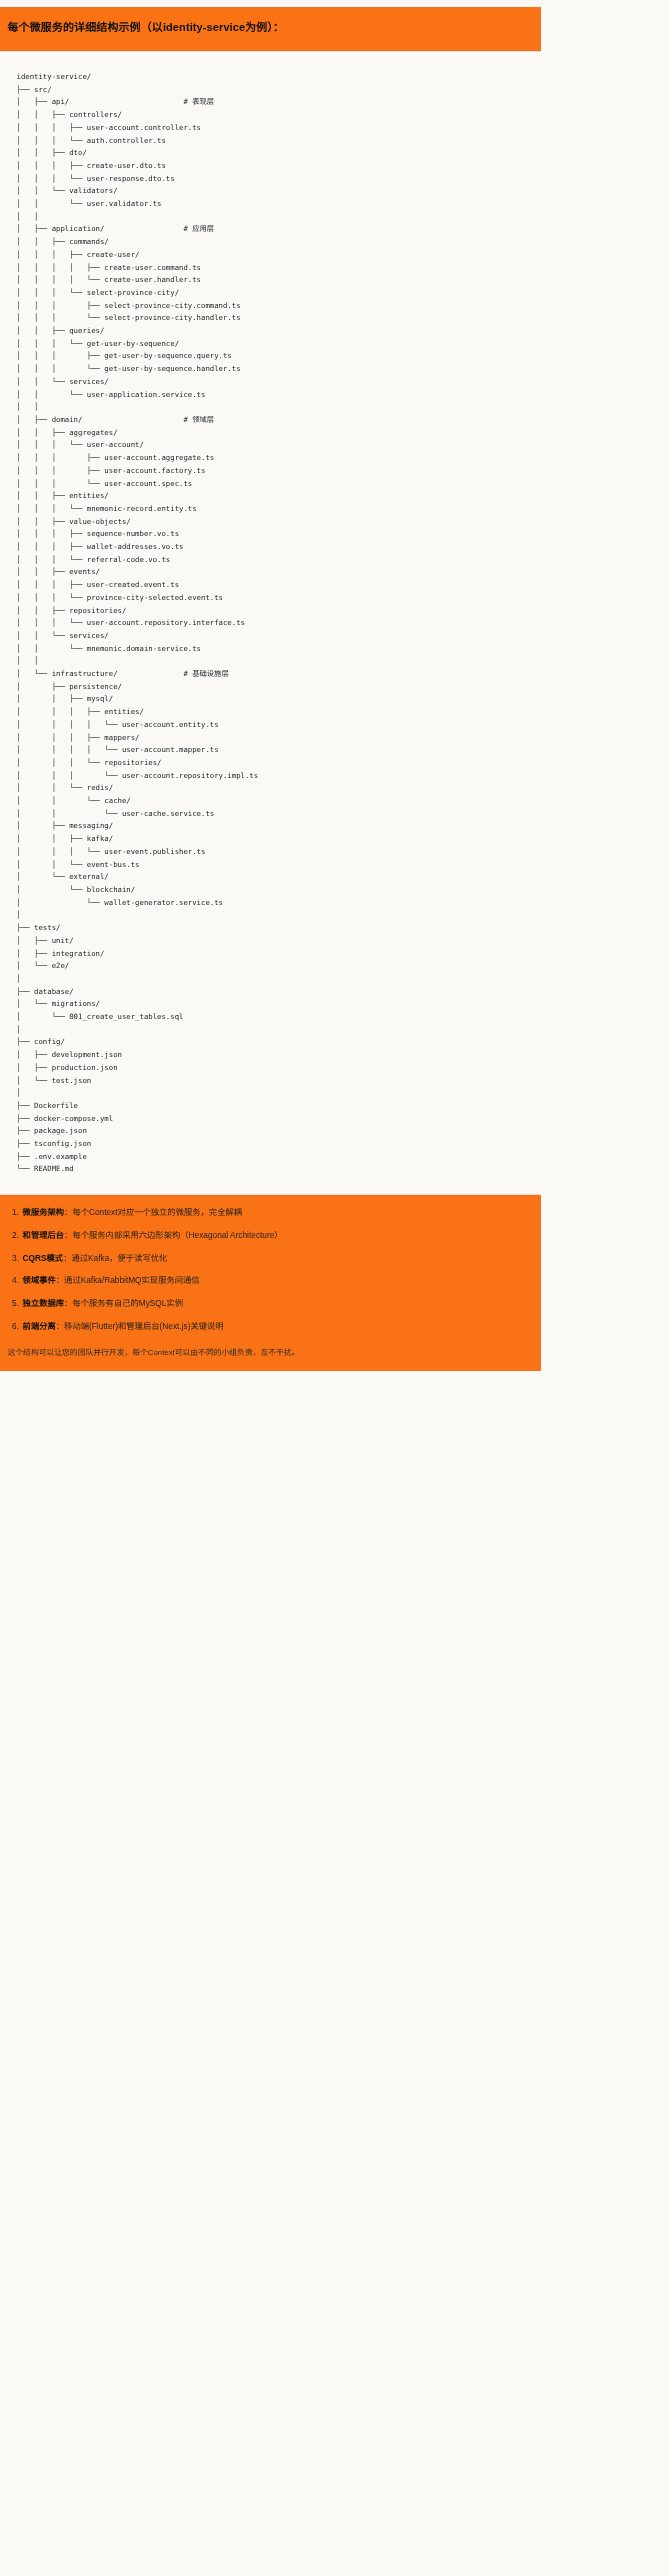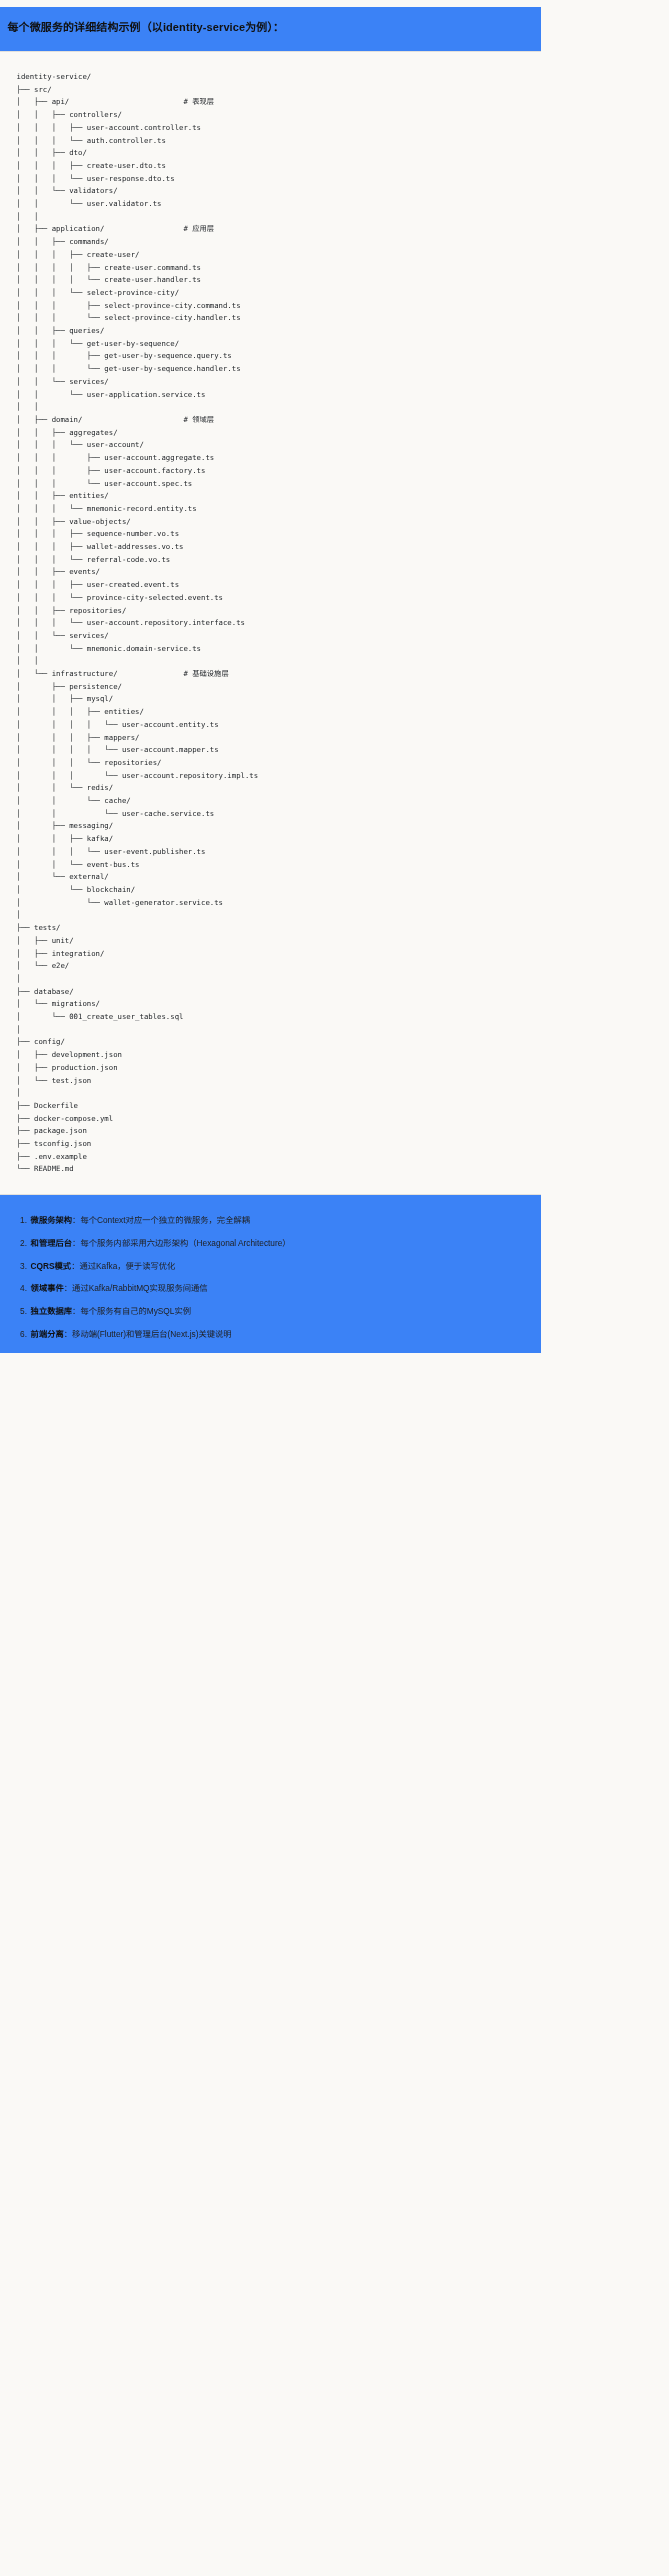--- a/index.html
+++ b/index.html
@@ -11,21 +11,21 @@
   }
   body {
     width: 669px;
     font-family: "Liberation Sans", "DejaVu Sans", sans-serif;
     color: #1f1f1f;
     -webkit-font-smoothing: antialiased;
   }
 
   .page {
     width: 541px;
-    background: #3b82f6;
+    background: #f97316;
     padding: 0;
   }
 
   
   .doc-heading {
     font-size: 11px;
     font-weight: bold;
     letter-spacing: 0.1px;
     padding: 12.5px 7.5px 8.8px 7.5px;
     color: #111111;
@@ -61,21 +61,21 @@
     padding: 11.3px 7.5px 3.8px 7.5px;
   }
   .notes-title {
     font-size: 9.7px;
     font-weight: bold;
     color: #111111;
     margin: 0 0 8.8px 0;
     line-height: 1.4;
   }
   ol.notes-list {
-    margin: 8px;
+    margin: 0;
     padding: 0 0 0 13.8px;
     list-style: decimal;
   }
   ol.notes-list > li {
     font-size: 8.3px;
     line-height: 1.55;
     margin: 0 0 10px 0;
     color: #1f1f1f;
     padding-left: 1.3px;
   }
@@ -211,15 +211,16 @@
       </li>
       <li>
         <span class="note-term">独立数据库</span><span class="note-body">：每个服务有自己的MySQL实例</span>
       </li>
       <li>
         <span class="note-term">前端分离</span><span class="note-body">：移动端(Flutter)和管理后台(Next.js)关键说明</span>
       </li>
     </ol>
   </div>
 
+  <div class="closing">这个结构可以让您的团队并行开发，每个Context可以由不同的小组负责，互不干扰。</div>
 
 </div>
 
 
 </body></html>

